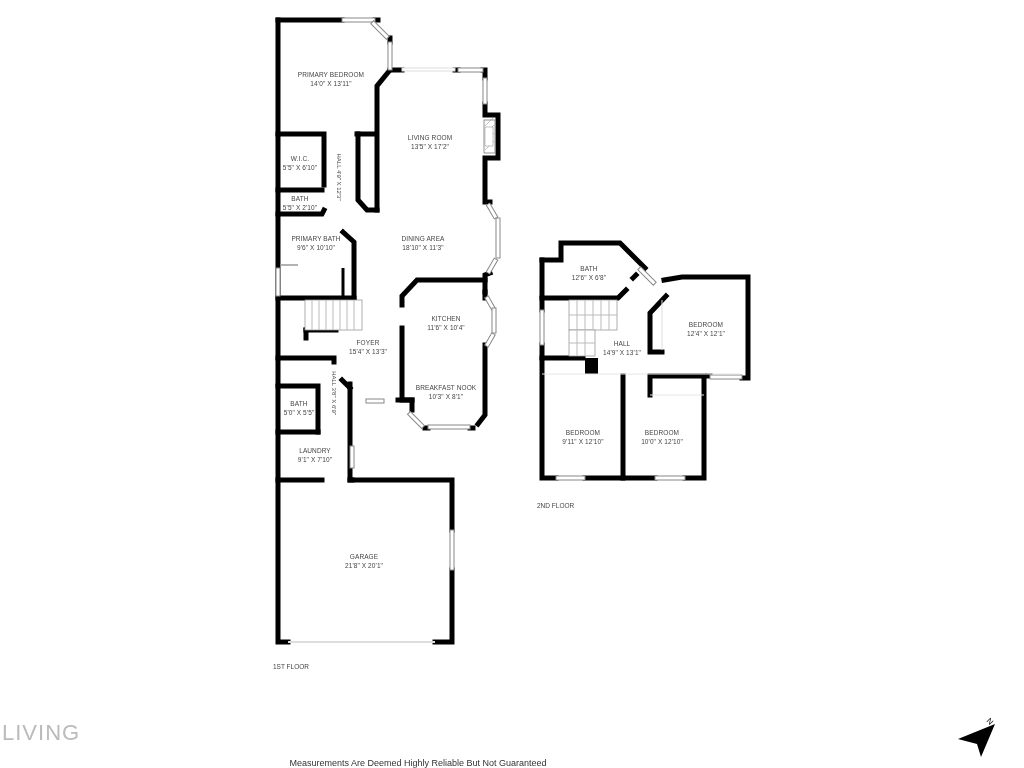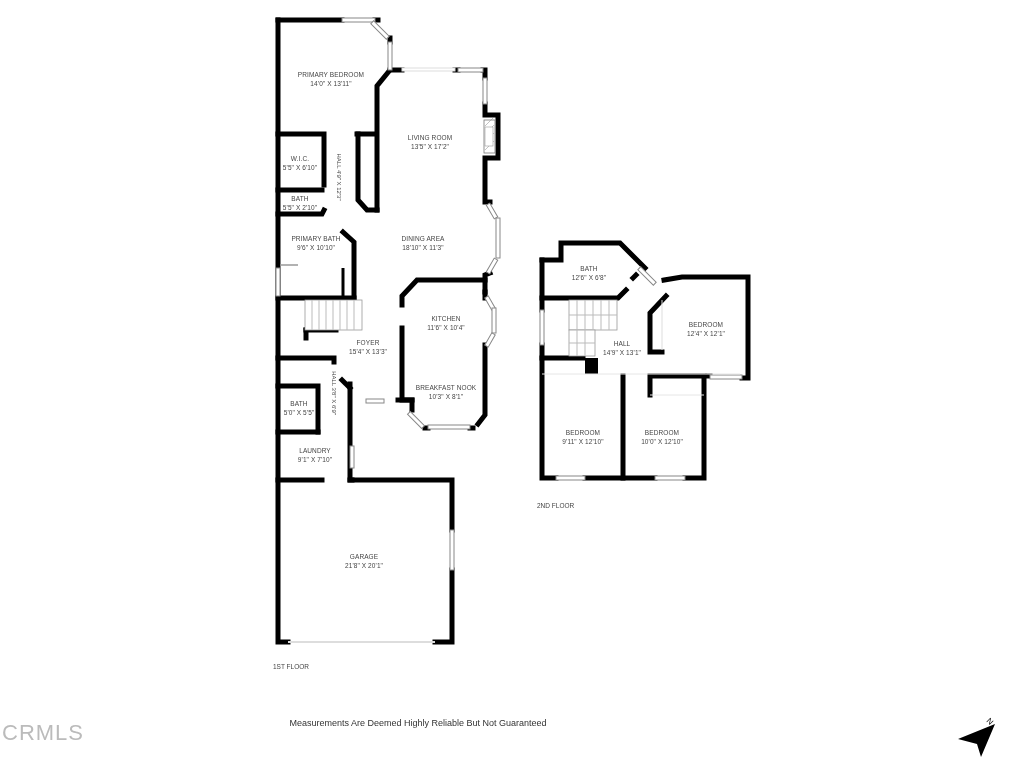--- a/index.html
+++ b/index.html
@@ -7,21 +7,21 @@
   #plan { position:absolute; left:0; top:0; width:1024px; height:768px; }
   .wall { fill:none; stroke:#000; stroke-width:5; stroke-linecap:square; stroke-linejoin:miter; }
   .thin { fill:none; stroke:#000; stroke-width:3; }
   .win { fill:#fff; stroke:#888; stroke-width:1; }
   .winline { stroke:#bbb; stroke-width:1; }
   .stair { fill:#fff; stroke:#999; stroke-width:0.8; }
   .lbl { position:absolute; transform:translate(-50%,-50%); text-align:center; color:#444; font-size:6.5px; line-height:9px; white-space:nowrap; letter-spacing:0.1px; }
   .lbl .dim { display:block; }
   .vlbl { position:absolute; transform:translate(-50%,-50%) rotate(90deg); color:#444; font-size:6px; white-space:nowrap; }
   .floor-label { position:absolute; font-size:6.5px; color:#444; }
-  #disclaimer { position:absolute; left:0; width:836px; top:718px; text-align:center; font-size:9px; color:#333; }
+  #disclaimer { position:absolute; left:0; width:836px; top:758px; text-align:center; font-size:9px; color:#333; }
   #crmls { position:absolute; left:2px; top:720px; font-size:22px; color:#bbb; letter-spacing:1px; font-weight:300; }
   #north { position:absolute; left:955px; top:715px; }
 </style>
 </head>
 <body>
 
 <svg id="plan" viewBox="0 0 1024 768" xmlns="http://www.w3.org/2000/svg">
 
   <g>
 
@@ -236,20 +236,20 @@
 <div class="lbl" style="left:583px;top:437px;">
   <span>BEDROOM</span>
   <span class="dim">9'11" X 12'10"</span>
 </div>
 <div class="lbl" style="left:662px;top:437px;">
   <span>BEDROOM</span>
   <span class="dim">10'0" X 12'10"</span>
 </div>
 <div class="floor-label" style="left:537px;top:502px;">2ND FLOOR</div>
 
-<div id="crmls">CRMLS</div>
+<div id="crmls">LIVING</div>
 <div id="disclaimer">Measurements Are Deemed Highly Reliable But Not Guaranteed</div>
 <div id="north">
   <svg width="50" height="45" viewBox="0 0 50 45">
     <polygon points="3,24 40,9 26,42 22,29" fill="#000"></polygon>
     <text x="32" y="10" font-size="8" fill="#000" transform="rotate(45 36 7)" font-family="Liberation Sans, sans-serif">N</text>
   </svg>
 </div>
 
 </body></html>

